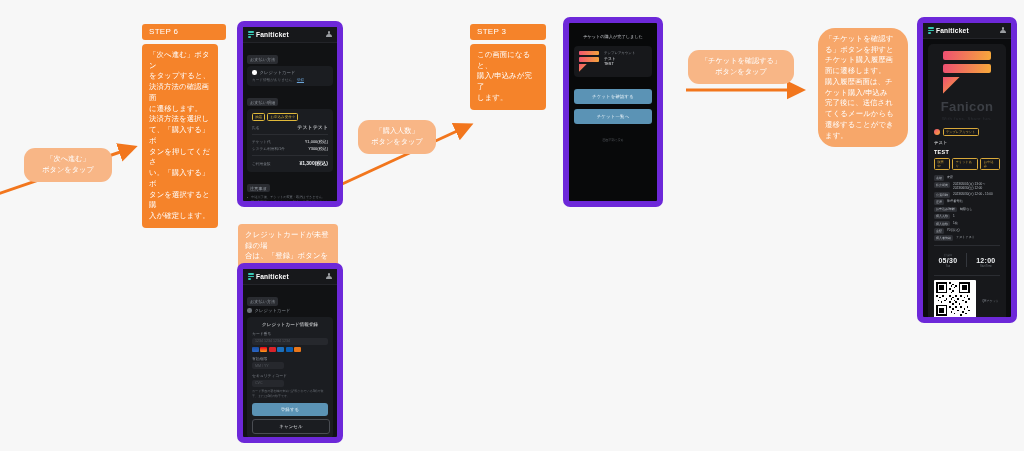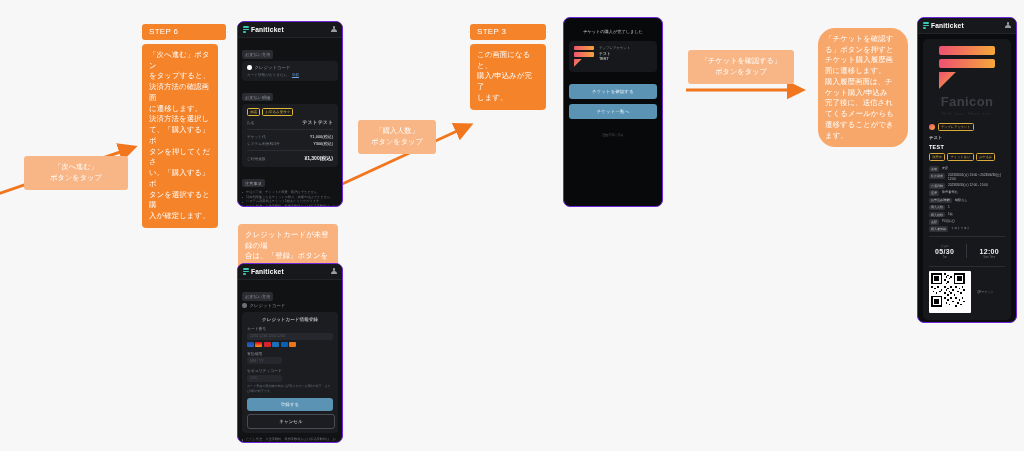--- a/index.html
+++ b/index.html
@@ -18,28 +18,28 @@
     padding:5px 7px;display:flex;align-items:center;
   }
   .callout{
     background:#f5832a;color:#fff;border-radius:4px;
     font-size:7.4px;line-height:1.45;padding:6px 7px;
     letter-spacing:.1px;white-space:pre-line;
   }
   .callout.soft{background:#f9b27d;}
   .callout.light{background:#f7a76a;border-radius:17px;}
   .arrow-label{
-    background:#f8b686;color:#fff;border-radius:3px;
+    background:#f8b686;color:#fff;border-radius:11px;
     font-size:7.2px;line-height:1.5;padding:6px 0;
     text-align:center;white-space:pre-line;
   }
 
   
   .phone{
-    background:#111214;border:1px solid #6d28d9;border-radius:7px;
+    background:#111214;border:6px solid #6d28d9;border-radius:7px;
     overflow:hidden;display:flex;flex-direction:column;
   }
   .phone-head{
     height:15px;flex:0 0 15px;background:#17181b;
     display:flex;align-items:center;justify-content:space-between;
     padding:0 5px;border-bottom:1px solid #232429;
   }
   .brand{display:flex;align-items:center;gap:2px;}
   .brand-mark{width:6px;height:7px;position:relative;}
   .brand-mark i{position:absolute;left:0;height:1.6px;border-radius:1px;background:#38c8b4;}
@@ -148,21 +148,21 @@
   <defs>
     <marker id="ah" markerWidth="7" markerHeight="7" refX="4.5" refY="3.2" orient="auto">
       <path d="M0,0 L6.5,3.2 L0,6.4 z" fill="#f2761d"></path>
     </marker>
   </defs>
   <path d="M-8,196 L132,148" stroke="#f2761d" stroke-width="3" fill="none" marker-end="url(#ah)"></path>
   <path d="M340,185 L468,126" stroke="#f2761d" stroke-width="3" fill="none" marker-end="url(#ah)"></path>
   <path d="M686,90 L800,90" stroke="#f2761d" stroke-width="3" fill="none" marker-end="url(#ah)"></path>
 </svg>
 
-<div class="abs arrow-label" style="left:24px;top:156px;width:104px;">「次へ進む」
+<div class="abs arrow-label" style="left:24px;top:148px;width:88px;">「次へ進む」
 ボタンをタップ</div>
 <div class="abs arrow-label" style="left:358px;top:120px;width:78px;">「購入人数」
 ボタンをタップ</div>
 <div class="abs arrow-label" style="left:688px;top:50px;width:106px;">「チケットを確認する」
 ボタンをタップ</div>
 
 <div class="abs step-chip" style="left:142px;top:24px;width:84px;height:16px;">STEP 6</div>
 <div class="abs callout" style="left:142px;top:44px;width:76px;">「次へ進む」ボタン
 をタップすると、
 決済方法の確認画面

